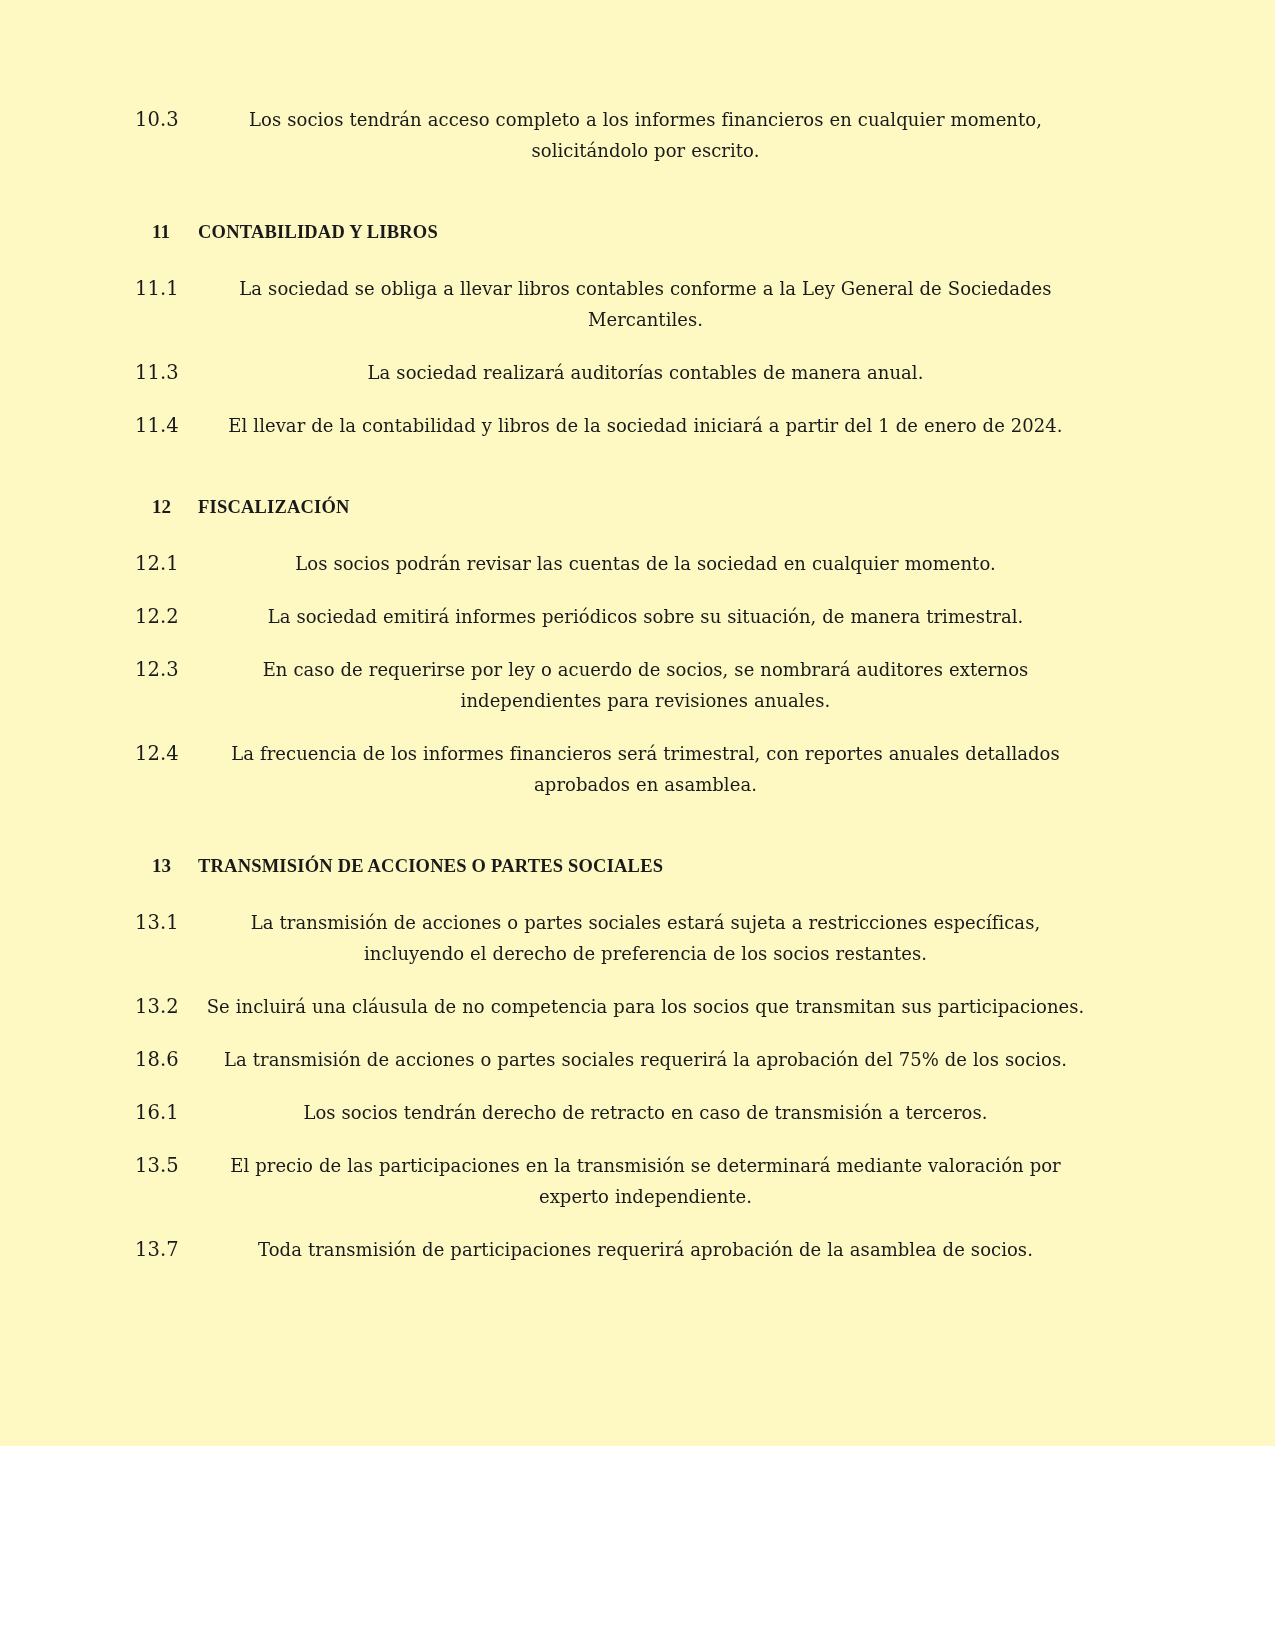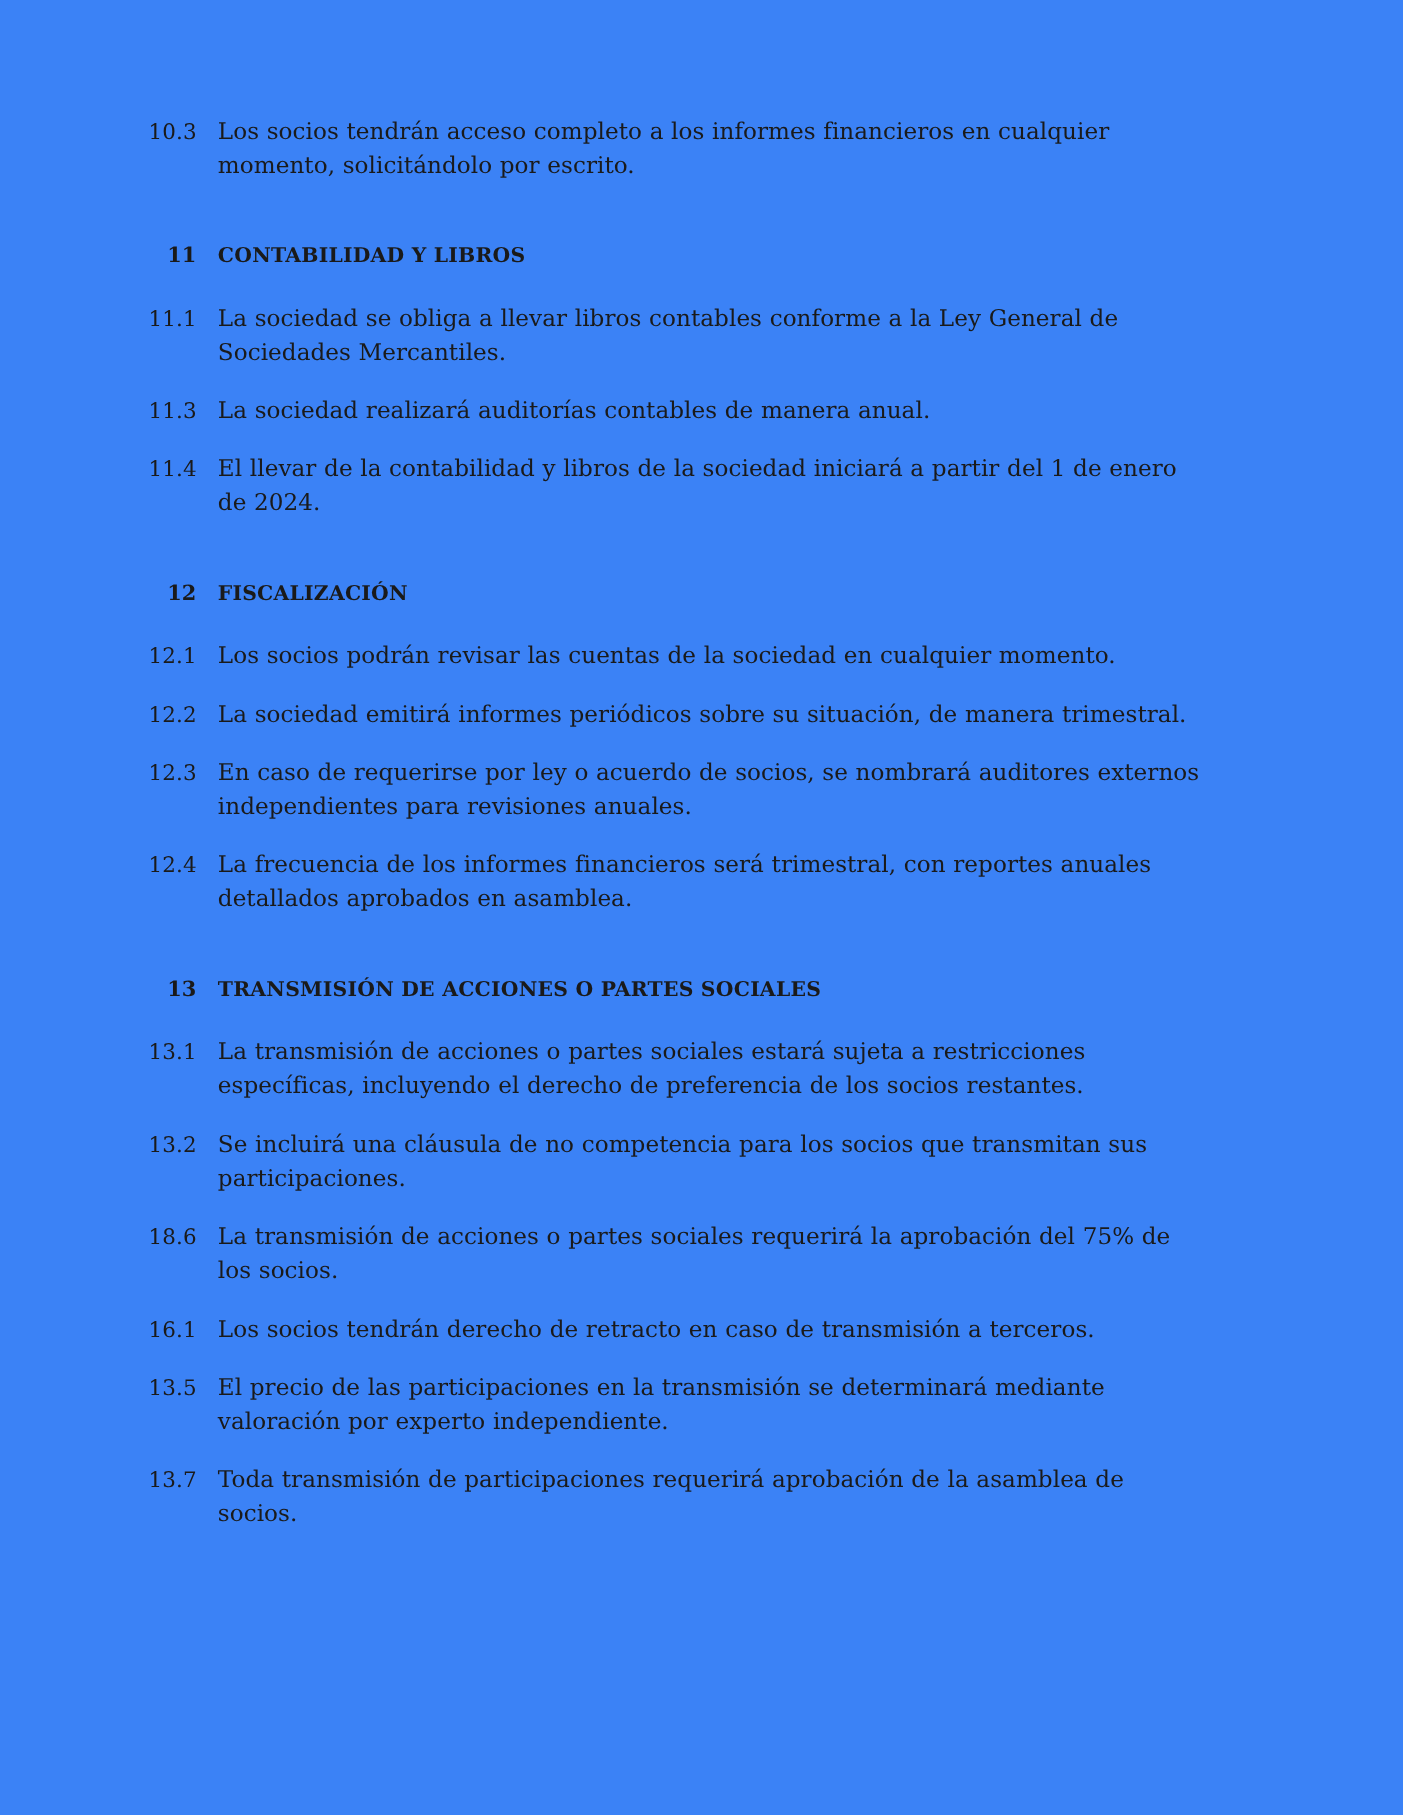--- a/index.html
+++ b/index.html
@@ -4,22 +4,22 @@
 <title>Documento</title>
 <style>
   html, body {
     margin: 0;
     padding: 0;
     background: #ffffff;
   }
   .page {
     position: relative;
     width: 1275px;
-    height: 1650px;
-    background: #3b82f6;
+    height: 1446px;
+    background: #fef9c3;
     margin: 0 auto;
     overflow: hidden;
     font-family: "DejaVu Serif", "Liberation Serif", serif;
     color: #1a1a1a;
     box-sizing: border-box;
   }
   .content {
     position: absolute;
     left: 135px;
     top: 104px;
@@ -35,33 +35,34 @@
   .clause-num {
     flex: 0 0 63px;
     font-size: 19.5px;
     line-height: 31px;
     letter-spacing: 0.1px;
     white-space: nowrap;
     font-family: "DejaVu Serif", "Liberation Serif", serif;
   }
   .clause-text {
     flex: 1 1 auto;
-    font-size: 21px;
+    font-size: 18px;
     line-height: 31px;
-    text-align: left;
+    text-align: center;
     letter-spacing: 0.05px;
     word-spacing: 0.2px;
   }
 
   
   .section-heading {
     display: flex;
     align-items: baseline;
     margin-top: 52px;
     margin-bottom: 27px;
+    font-family: Liberation Serif, serif;
   }
   .section-heading .sec-num {
     flex: 0 0 46px;
     margin-left: 17px;
     font-size: 19px;
     font-weight: bold;
     line-height: 28px;
   }
   .section-heading .sec-title {
     font-size: 18.5px;

